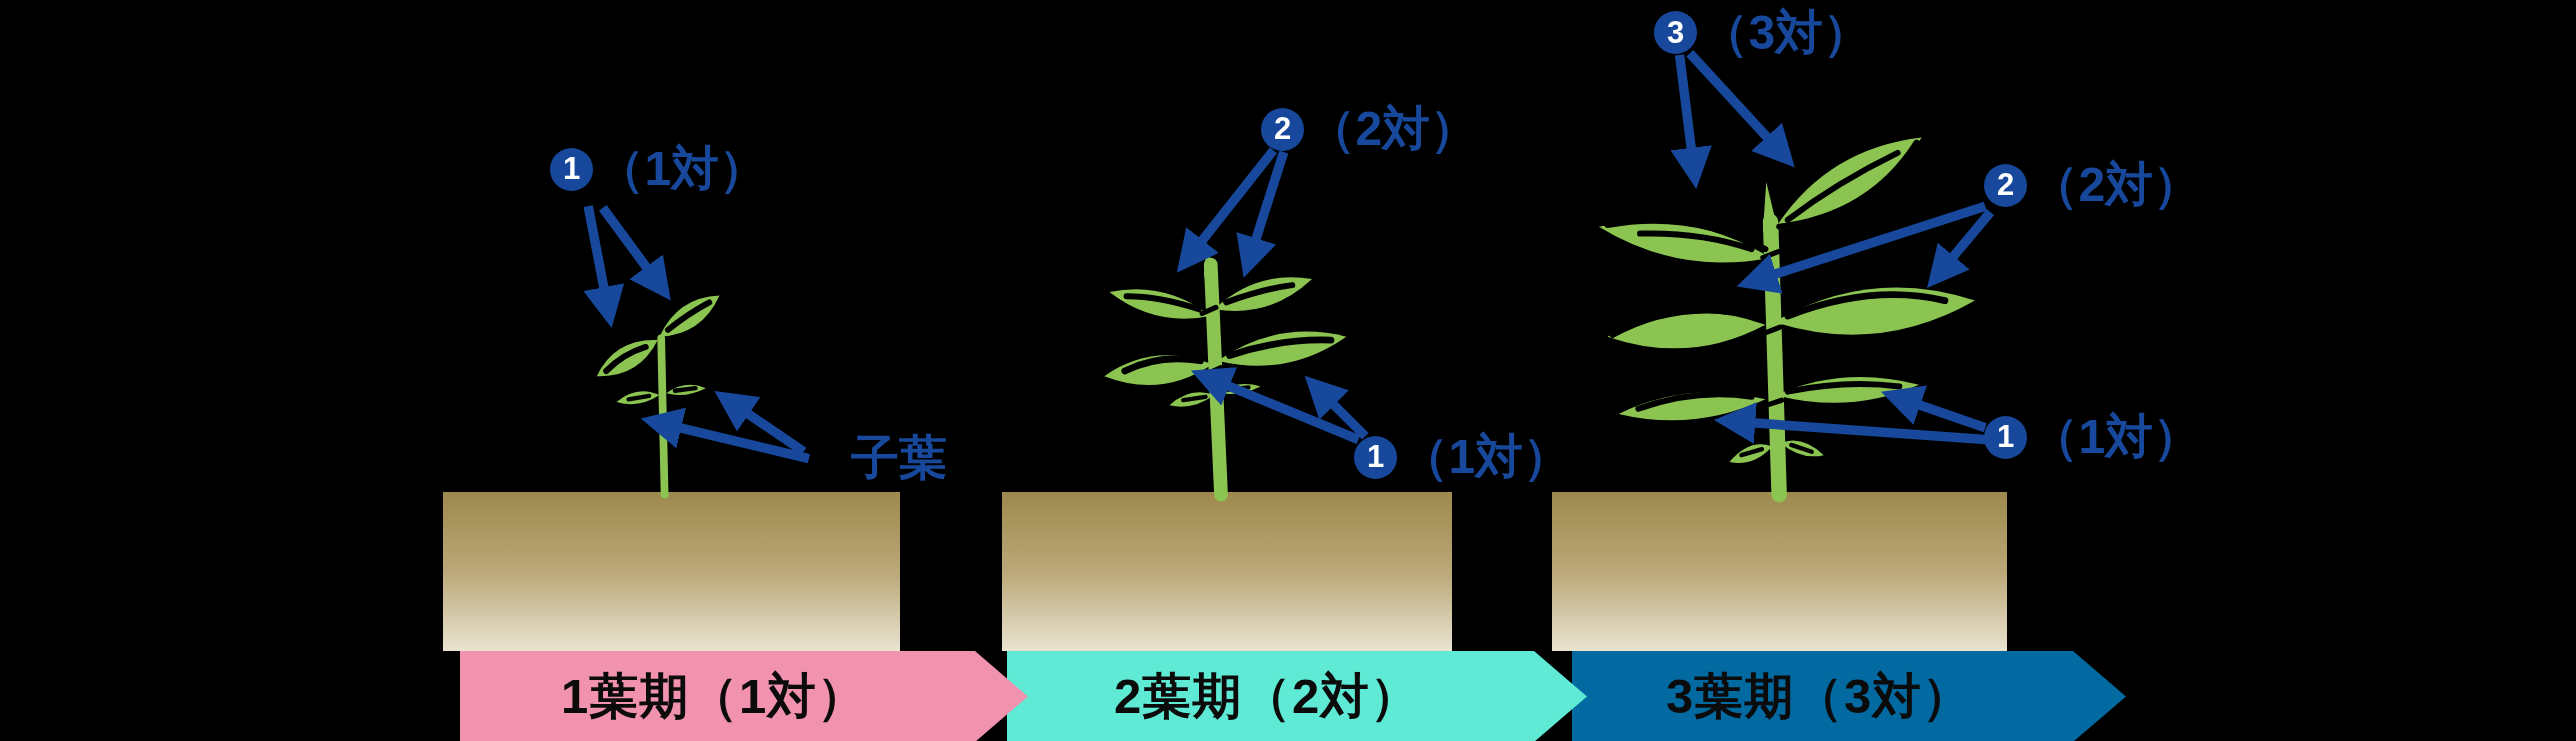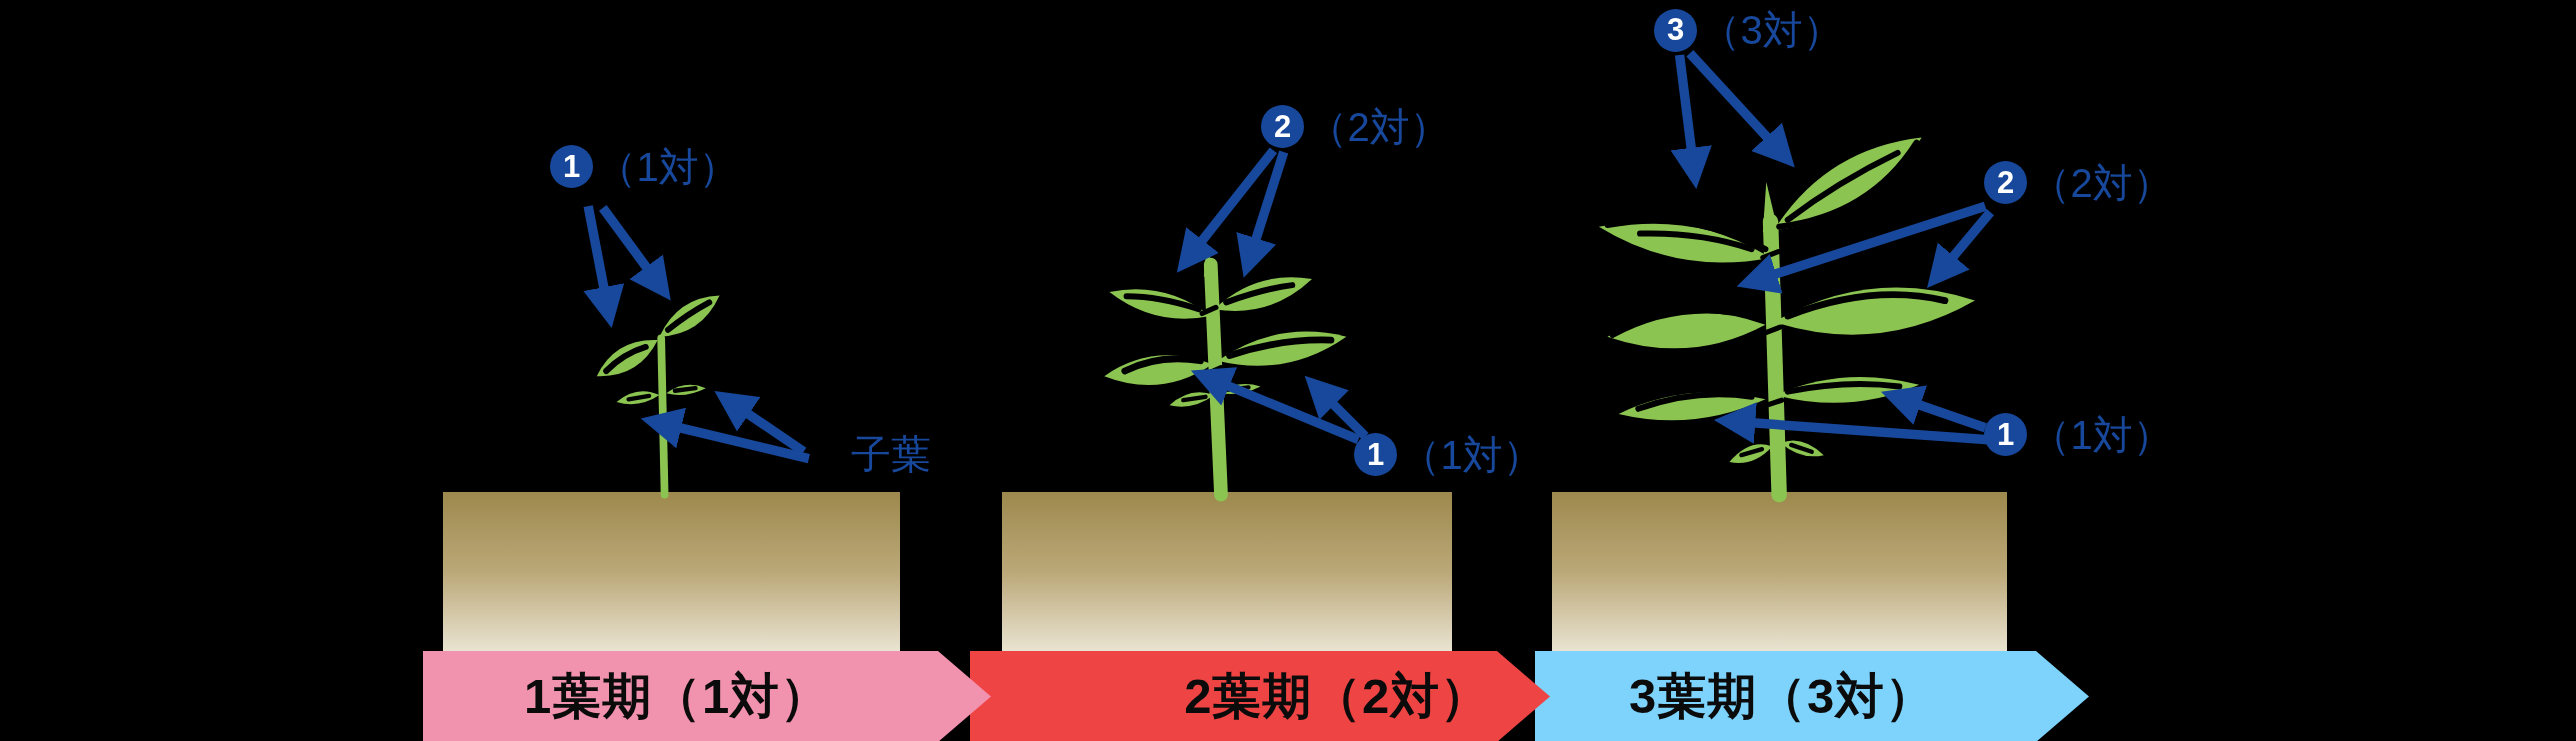--- a/index.html
+++ b/index.html
@@ -7,32 +7,32 @@
          font-family:"Liberation Sans","DejaVu Sans",sans-serif;}
   
   .soil{position:absolute;top:492px;height:159px;
         background:linear-gradient(180deg,var(--soil-top,#9d894d) 0%,var(--soil-mid,#bba878) 50%,var(--soil-bottom,#e9e3d1) 100%);}
   #soil1{left:443px;width:457px;}
   #soil2{left:1002px;width:450px;}
   #soil3{left:1552px;width:455px;}
   
   .banner{position:absolute;top:651px;height:91px;display:flex;align-items:center;justify-content:center;
           padding-right:60px;box-sizing:border-box;
-          clip-path:polygon(0 0,calc(100% - 53px) 0,100% 50%,calc(100% - 53px) 100%,0 100%);}
+          clip-path:polygon(0 0,calc(100% - 53px) 0,100% 50%,calc(100% - 53px) 100%,0 100%);margin-left:37px;}
   .banner span{font-size:49px;font-weight:800;color:var(--banner-text,#0b0b0b);letter-spacing:0.9px;white-space:nowrap;}
   #banner1{left:423px;width:568px;z-index:6;}
   #banner2{left:970px;width:580px;z-index:5;}
   #banner3{left:1535px;width:554px;z-index:4;}
   
   svg.art{position:absolute;left:0;top:0;z-index:3;}
   
   .callout{position:absolute;display:flex;align-items:center;gap:3.4px;z-index:7;white-space:nowrap;}
   .numcircle{display:flex;align-items:center;justify-content:center;width:43px;height:43px;border-radius:50%;
              background:var(--blue,#17489b);color:var(--numtext,#fff);font-size:31px;font-weight:800;flex:0 0 auto;}
-  .callout .lbl{color:var(--blue,#17489b);font-size:40px;font-weight:400;line-height:1;}
+  .callout .lbl{color:var(--blue,#17489b);font-size:48px;font-weight:700;line-height:1;}
 </style>
 </head>
 <body>
 
 <div class="stage" style="--bg: #000000; --blue: #17489b; --numtext: #ffffff; --leaf: #8cc452; --soil-top: #9d894d; --soil-mid: #bba878; --soil-bottom: #e9e3d1; --banner-text: #0b0b0b;">
 
   <div class="soil" id="soil1"></div>
   <div class="soil" id="soil2"></div>
   <div class="soil" id="soil3"></div>
 
@@ -153,21 +153,21 @@
     <span class="lbl">（2対）</span>
   </div>
   <div class="callout" style="left:1984px;top:413px;">
     <span class="numcircle">1</span>
     <span class="lbl">（1対）</span>
   </div>
 
   <div class="banner" id="banner1" style="background: rgb(241, 146, 174);">
     <span>1葉期（1対）</span>
   </div>
-  <div class="banner" id="banner2" style="background: #ef4444; justify-content: flex-end;">
+  <div class="banner" id="banner2" style="background: #5eead4;">
     <span>2葉期（2対）</span>
   </div>
-  <div class="banner" id="banner3" style="background: #7dd3fc;">
+  <div class="banner" id="banner3" style="background: #0369a1;">
     <span>3葉期（3対）</span>
   </div>
 
 </div>
 
 
 </body></html>

